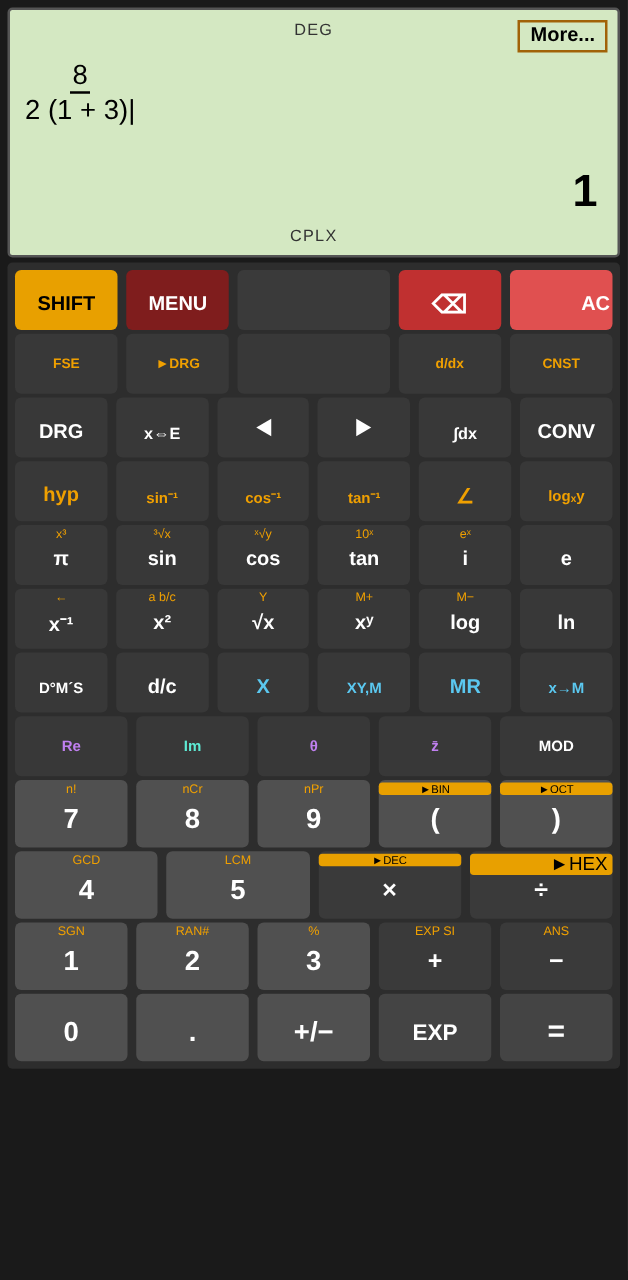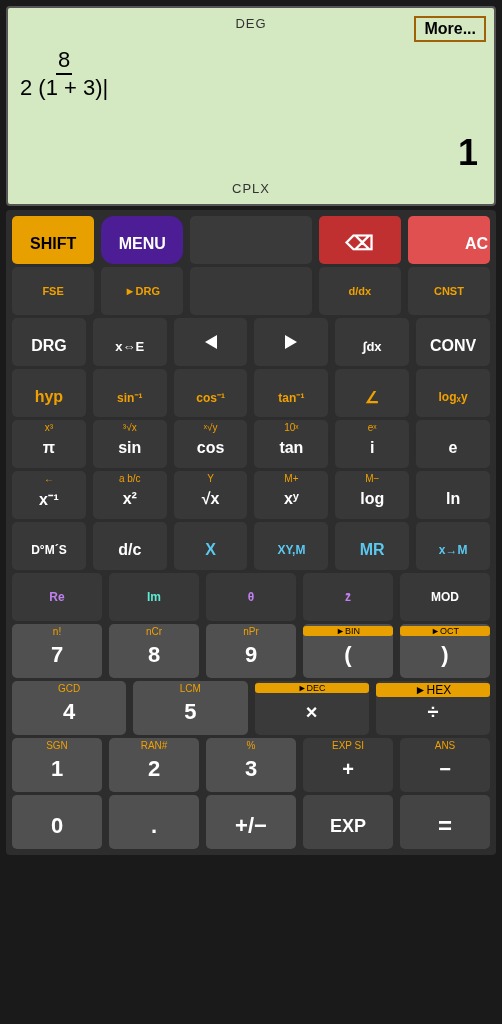--- a/index.html
+++ b/index.html
@@ -133,23 +133,22 @@
     }
 
     
     .btn.shift-btn {
       background: #e8a000;
       color: #000;
     }
     .btn.shift-btn .main-label { color: #000; }
 
     .btn.menu-btn {
-      background: #4c1d95;
+      background: #7f1d1d;
       color: #fff;
-      border-radius: 13px;
     }
 
     .btn.backspace-btn {
       background: #c03030;
     }
     .btn.ac-btn {
       background: #e05050;
       align-items: flex-end;
     }
 
@@ -435,21 +434,21 @@
     </button>
     <button class="btn digit-btn">
       <span class="top-label">LCM</span>
       <span class="main-label">5</span>
     </button>
     <button class="btn op-btn">
       <span class="top-label" style="background:#e8a000; color:#000; border-radius:3px; padding:0 4px; font-size:9px;">►DEC</span>
       <span class="main-label">×</span>
     </button>
     <button class="btn op-btn">
-      <span class="top-label" style="background:#e8a000; color:#000; border-radius:3px; padding:0 4px; font-size:12px;">►HEX</span>
+      <span class="top-label" style="background:#e8a000; color:#000; border-radius:3px; padding:0 4px; font-size:15px;text-align:right;">►HEX</span>
       <span class="main-label">÷</span>
     </button>
   </div>
 
   <div class="btn-row">
     <button class="btn digit-btn">
       <span class="top-label">SGN</span>
       <span class="main-label">1</span>
     </button>
     <button class="btn digit-btn">

